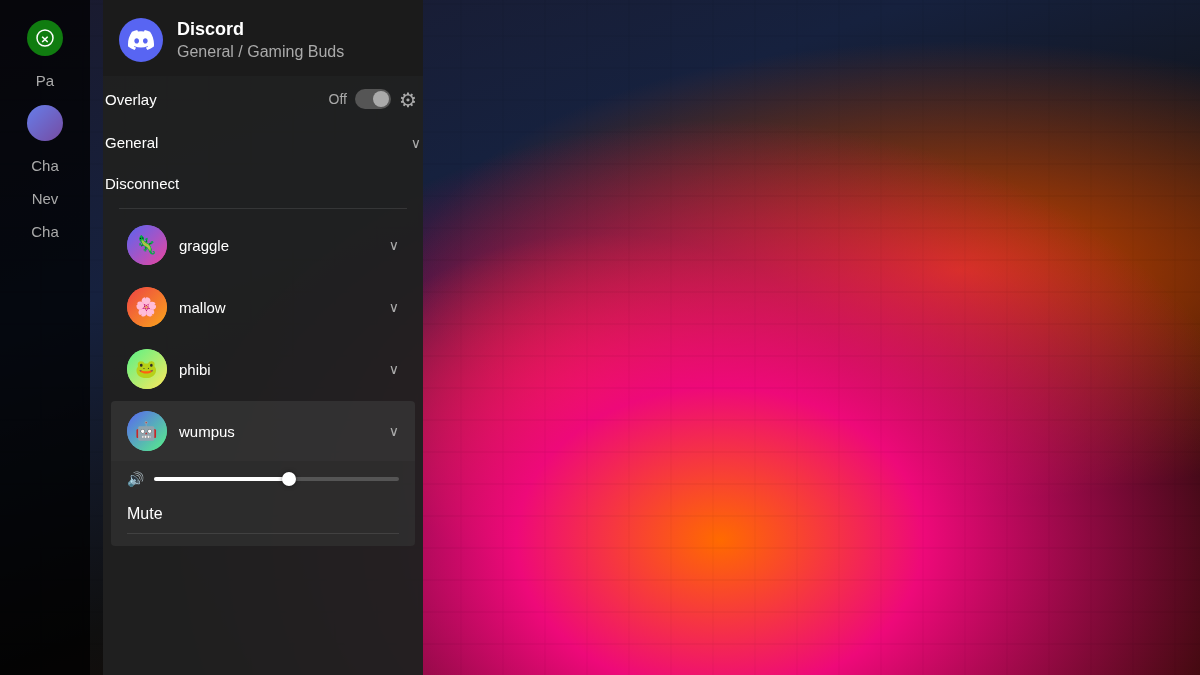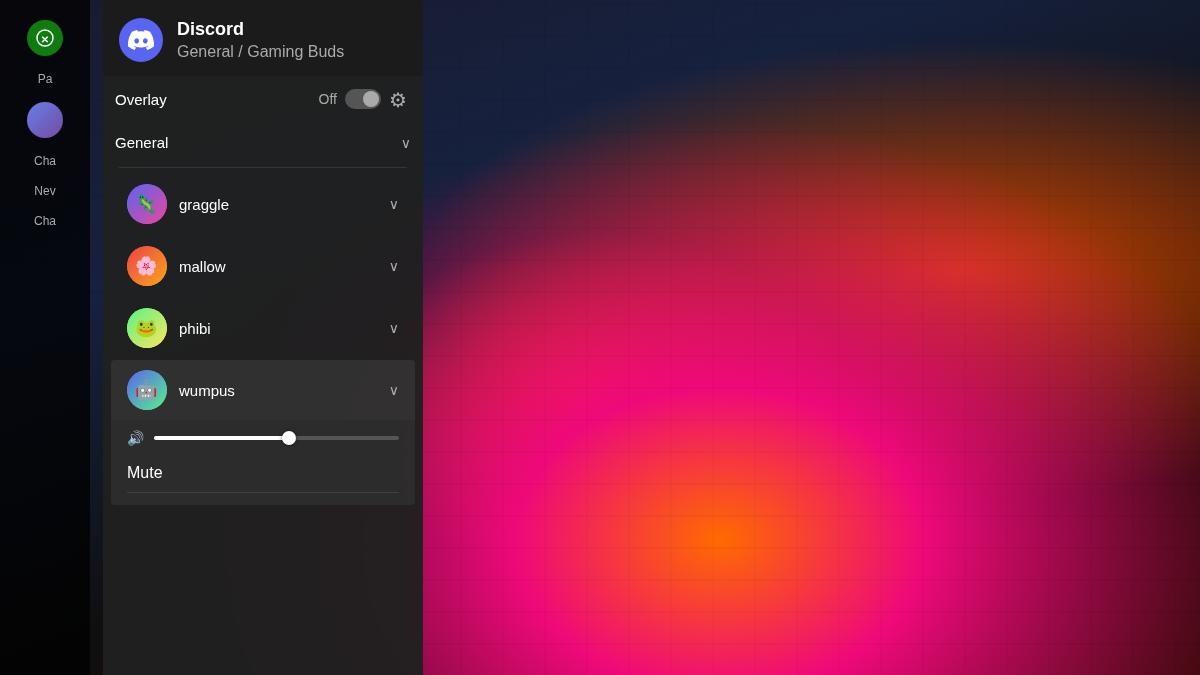--- a/index.html
+++ b/index.html
@@ -64,21 +64,21 @@
 
     .sidebar-avatar {
       width: 36px;
       height: 36px;
       border-radius: 50%;
       background: linear-gradient(135deg, #667eea, #764ba2);
     }
 
     .sidebar-label {
       color: #aaa;
-      font-size: 12px;
+      font-size: 15px;
       text-align: center;
       padding: 0 4px;
     }
 
     
     .discord-panel {
       position: absolute;
       left: 103px;
       top: 0;
       width: 320px;
@@ -129,21 +129,21 @@
     .discord-subtitle {
       color: #aaaaaa;
       font-size: 16px;
       margin-top: 2px;
     }
 
     .menu-row {
       display: flex;
       align-items: center;
       justify-content: space-between;
-      padding: 12px 12px;
+      padding: 12px 2px;
       color: #ffffff;
       font-size: 15px;
       cursor: pointer;
     }
 
     .toggle-container {
       display: flex;
       align-items: center;
       gap: 8px;
     }
@@ -356,20 +356,23 @@
       <div class="toggle"></div>
       <div class="gear-icon" style="font-size:20px; color:#aaa; cursor:pointer;">⚙</div>
     </div>
   </div>
 
   <div class="menu-row">
     <span>General</span>
     <span class="chevron-icon">∨</span>
   </div>
 
+  <div class="menu-row">
+    <span>Disconnect</span>
+  </div>
 
   <div class="divider"></div>
 
   <div class="user-list">
 
     <div class="user-row">
       <div class="user-info">
         <div class="user-avatar avatar-graggle">
           <svg width="40" height="40" viewBox="0 0 40 40">
             <circle cx="20" cy="20" r="20" fill="url(#g1)"></circle>

